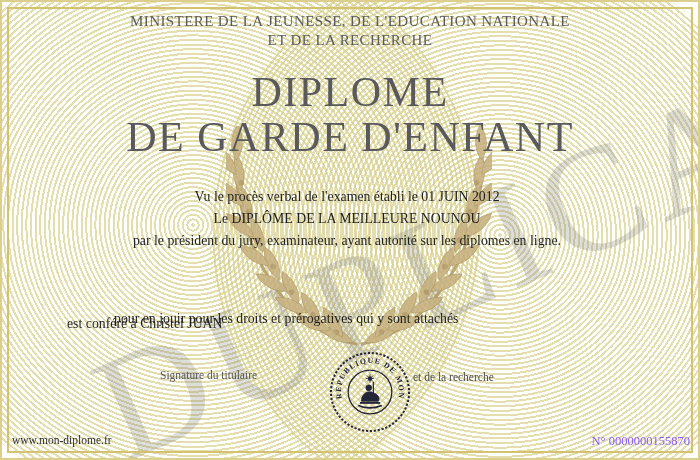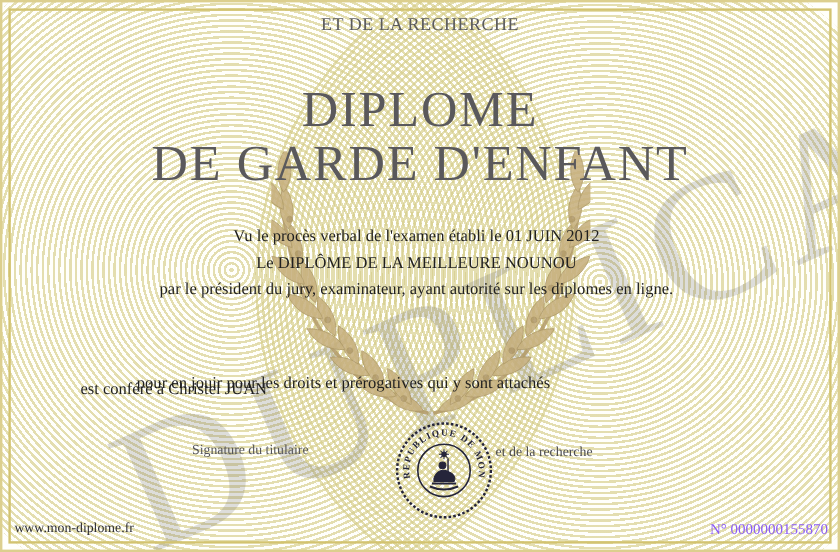--- a/index.html
+++ b/index.html
@@ -90,20 +90,21 @@
         <circle cx="228" cy="110" r="2.4" fill="#b09868"></circle>
         <circle cx="238" cy="82" r="2.4" fill="#b09868"></circle>
         <circle cx="245" cy="54" r="2.4" fill="#b09868"></circle>
       </g>
     </defs>
     <use href="#branchR"></use>
     <use href="#branchR" transform="translate(260,0) scale(-1,1)"></use>
   </svg>
 
   <div class="hdr">
+    <div>MINISTERE DE LA JEUNESSE, DE L'EDUCATION NATIONALE</div>
     <div>ET DE LA RECHERCHE</div>
   </div>
 
   <div class="title">
     <div>DIPLOME</div>
     <div>DE GARDE D'ENFANT</div>
   </div>
 
   <div class="bodyblock">
     <div>Vu le procès verbal de l'examen établi le 01 JUIN 2012</div>

